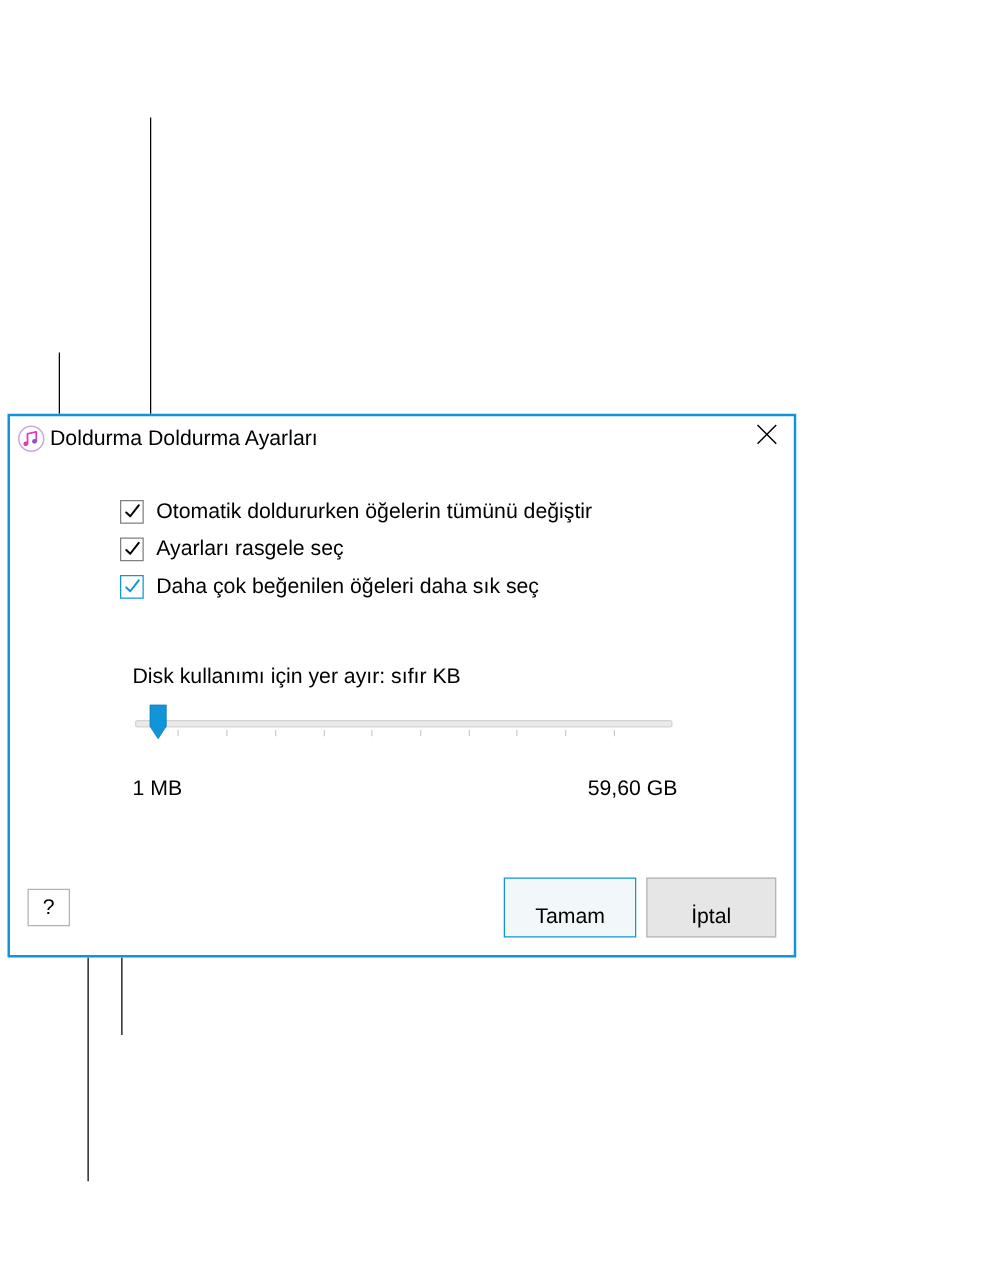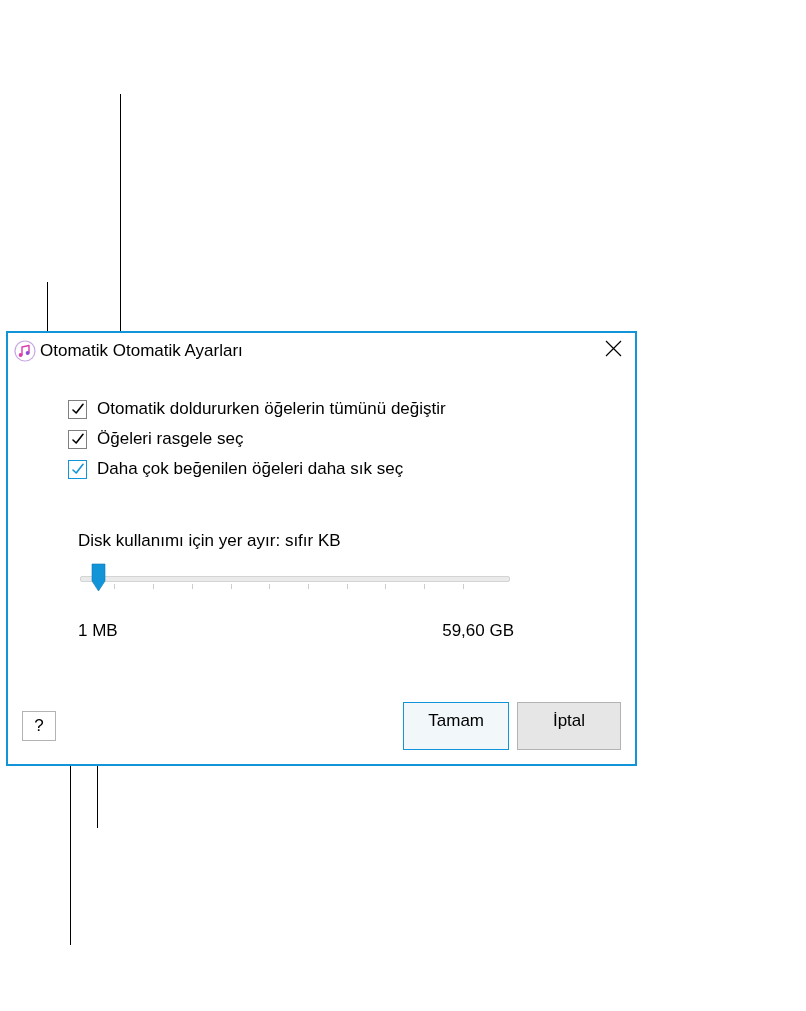--- a/index.html
+++ b/index.html
@@ -58,21 +58,21 @@
       align-items: center;
       justify-content: center;
     }
 
     .close-x svg {
       width: 17px;
       height: 17px;
     }
 
     .content {
-      padding: 30px 30px 14px 60px;
+      padding: 30px 30px 14px 88px;
       position: relative;
     }
 
     .checkbox-row {
       display: flex;
       align-items: center;
       margin-bottom: 10px;
     }
 
     .checkbox {
@@ -182,21 +182,21 @@
       color: #000;
       cursor: pointer;
     }
 
     .spacer {
       flex: 1;
     }
 
     .btn {
       height: 48px;
-      padding: 4px 24px;
+      padding: 16px 24px;
       font-size: 17px;
       border: 1px solid #b3b3b3;
       background: #e6e6e6;
       cursor: pointer;
       min-width: 104px;
       text-align: center;
       line-height: 28px;
     }
 
     .btn.primary {
@@ -239,21 +239,21 @@
 
   <div class="title-bar">
     <span class="app-icon">
       <svg viewBox="0 0 22 22">
         <circle cx="11" cy="11" r="10" fill="#fff" stroke="#c9a7e3" stroke-width="1.2"></circle>
         <path d="M8 15 L8 7 L15 5.5 L15 13" stroke="#db3cae" stroke-width="1.4" fill="none" stroke-linecap="round" stroke-linejoin="round"></path>
         <circle cx="6.6" cy="15" r="1.9" fill="#db3cae"></circle>
         <circle cx="13.6" cy="13" r="1.9" fill="#8c4ddb"></circle>
       </svg>
     </span>
-    <span class="title-text">Otomatik Otomatik Ayarları</span>
+    <span class="title-text">Doldurma Doldurma Ayarları</span>
     <div class="close-x">
       <span>
         <svg viewBox="0 0 17 17">
             <path d="M1 1 L16 16 M16 1 L1 16" stroke="#000" stroke-width="1.2"></path>
           </svg>
       </span>
     </div>
   </div>
 
   <div class="content">
@@ -266,21 +266,21 @@
       </span>
       <span class="check-label">Otomatik doldururken öğelerin tümünü değiştir</span>
     </div>
 
     <div class="checkbox-row">
       <span class="checkbox">
         <svg viewBox="0 0 14 14">
             <path d="M2 8 L5.2 11 L12 2.3" stroke="#000" stroke-width="1.6" fill="none" stroke-linecap="round" stroke-linejoin="round"></path>
           </svg>
       </span>
-      <span class="check-label">Öğeleri rasgele seç</span>
+      <span class="check-label">Ayarları rasgele seç</span>
     </div>
 
     <div class="checkbox-row">
       <span class="checkbox highlighted">
         <svg viewBox="0 0 14 14">
             <path d="M2 8 L5.2 11 L12 2.3" stroke="#1295d8" stroke-width="1.6" fill="none" stroke-linecap="round" stroke-linejoin="round"></path>
           </svg>
       </span>
       <span class="check-label">Daha çok beğenilen öğeleri daha sık seç</span>
     </div>

